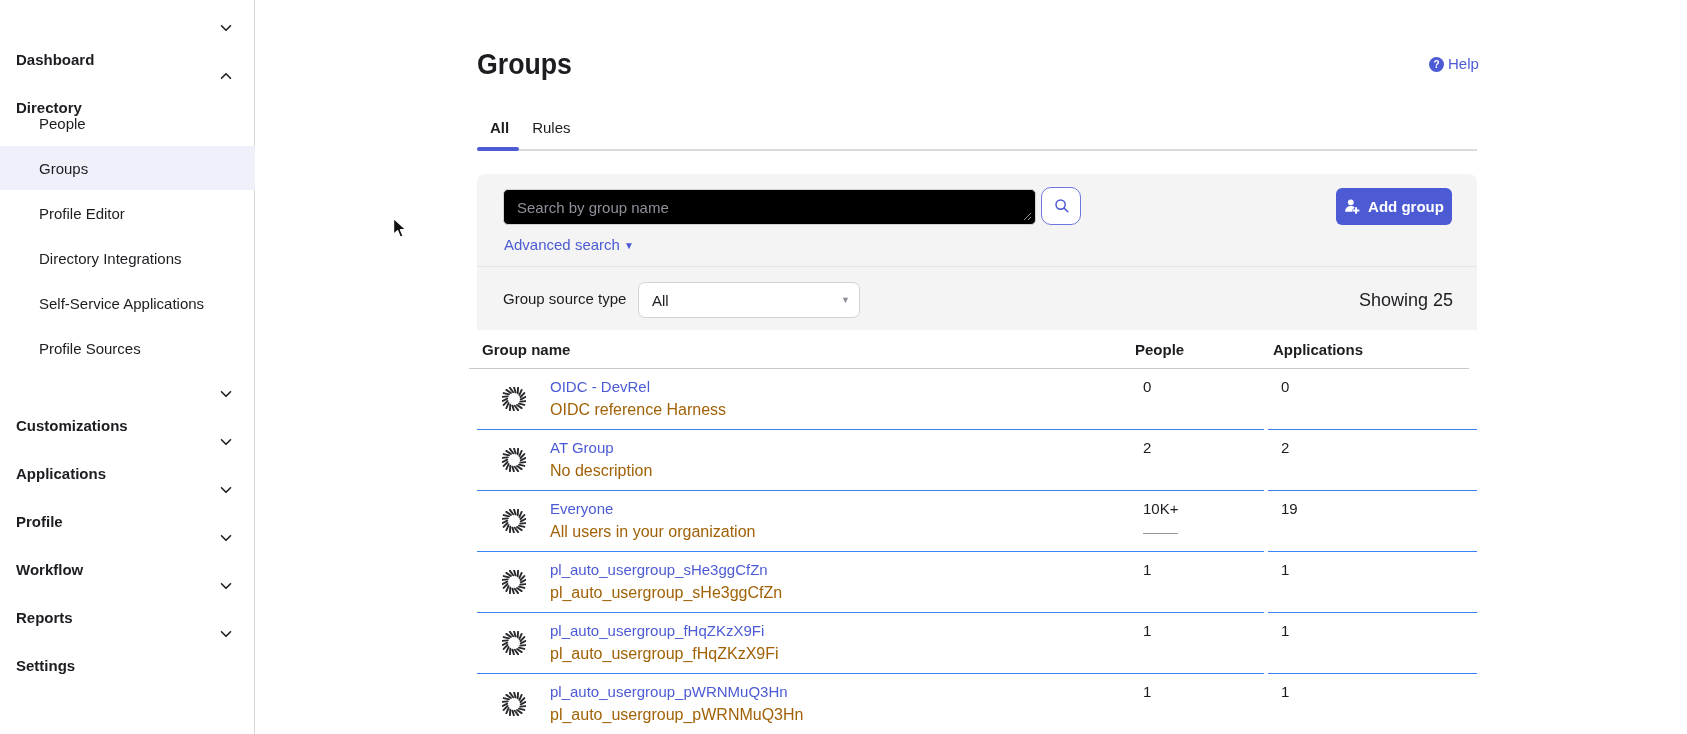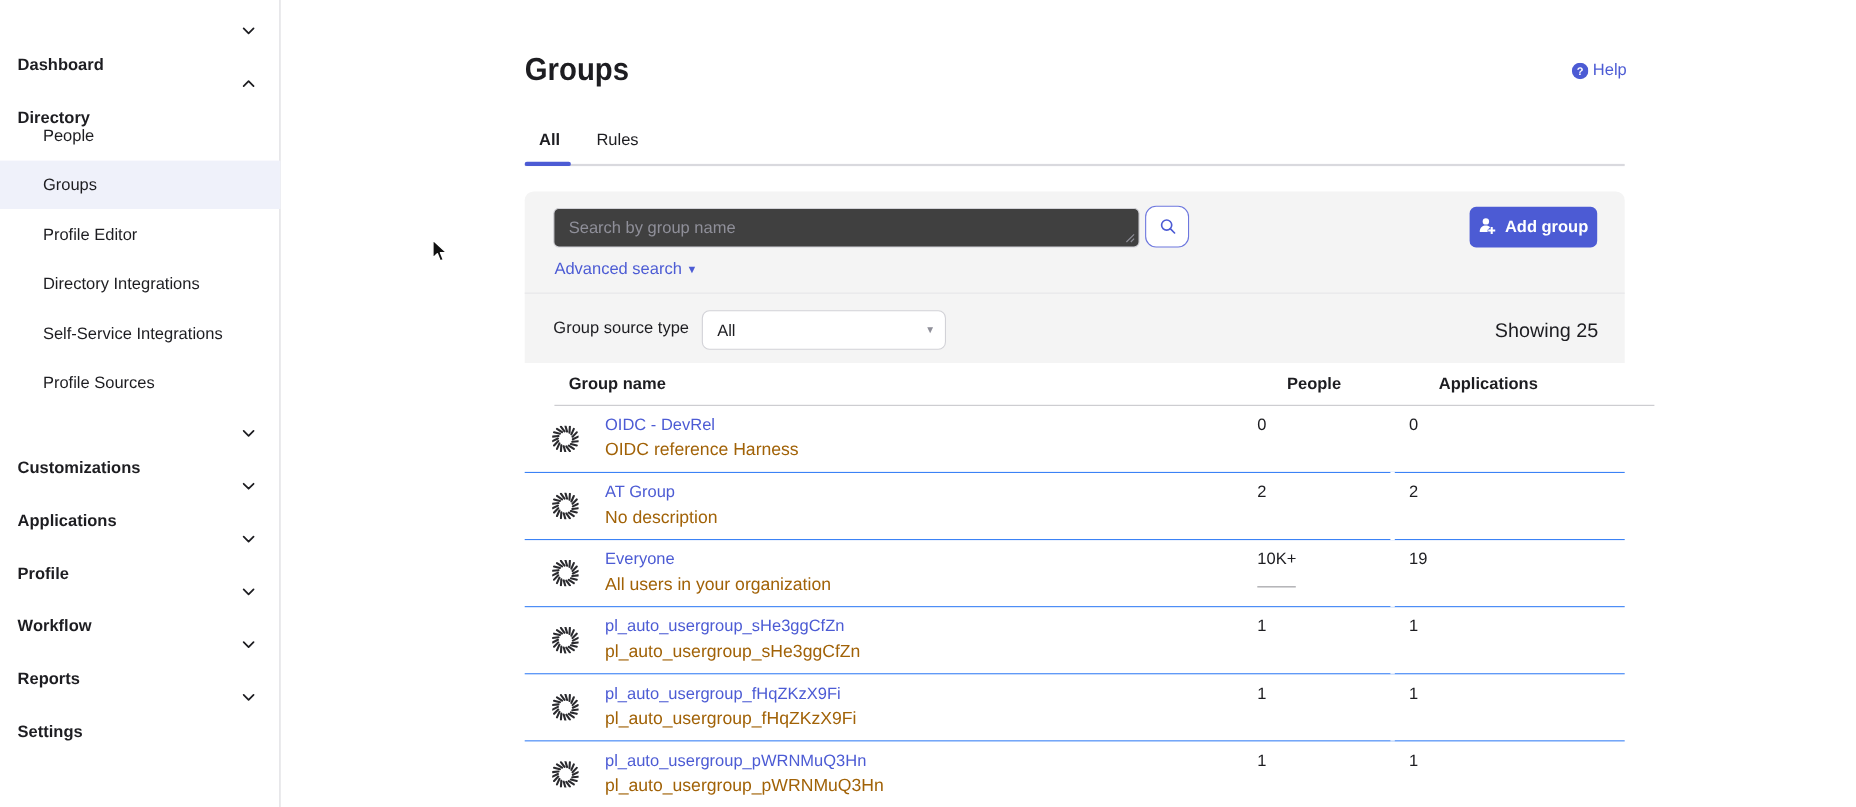--- a/index.html
+++ b/index.html
@@ -9,21 +9,21 @@
   .nav-sub { position:absolute; left:39px; font-size:15px; color:#1d1d21; }
   .nav-hl { position:absolute; left:0; top:146px; width:255px; height:44px; background:#eff1fa; }
   .chev { position:absolute; left:219px; width:14px; height:14px; }
   .h1 { position:absolute; left:477px; top:48px; font-size:29px; font-weight:bold; transform:scaleX(0.92); transform-origin:left; }
   .help { position:absolute; left:1448px; top:55px; font-size:15px; color:#4c5bd4; }
   .tabs { position:absolute; left:477px; top:119px; font-size:15px; }
   .tabline { position:absolute; left:477px; top:149px; width:1000px; height:2px; background:#d9d9de; }
   .tabactive { position:absolute; left:477px; top:147px; width:42px; height:4px; background:#4c5bd4; border-radius:2px; }
   .panel { position:absolute; left:477px; top:174px; width:1000px; height:156px; background:#f4f4f4; border-radius:8px 8px 0 0; }
   .panelsep { position:absolute; left:477px; top:266px; width:1000px; height:1px; background:#e5e5e8; }
-  .searchbox { position:absolute; left:503px; top:189px; width:533px; height:36px; background:#404040; border:1px solid #d2d2d7; border-radius:5px; }
+  .searchbox { position:absolute; left:503px; top:189px; width:533px; height:36px; background:#000000; border:1px solid #d2d2d7; border-radius:5px; }
   .searchbox .ph { position:absolute; left:13px; top:9px; font-size:15px; color:#8f8f99; }
   .sbtn { position:absolute; left:1041px; top:187px; width:40px; height:38px; background:#fff; border:1.5px solid #6d77de; border-radius:10px; }
   .advanced { position:absolute; left:504px; top:236px; font-size:15px; color:#4c5bd4; }
   .addgroup { position:absolute; left:1336px; top:188px; width:116px; height:37px; background:#4c5bd4; border-radius:6px; color:#fff; font-weight:bold; font-size:15px; line-height:37px; text-align:center; }
   .gstrow-label { position:absolute; left:503px; top:290px; font-size:15px; }
   .dropdown { position:absolute; left:638px; top:282px; width:222px; height:36px; background:#fff; border:1px solid #d2d2d7; border-radius:7px; }
   .dropdown .val { position:absolute; left:13px; top:9px; font-size:15px; }
   .showing { position:absolute; left:1253px; top:290px; width:200px; font-size:18px; text-align:right; }
   .row { position:absolute; left:0; width:1000px; height:61px; border-bottom:1px solid #3b82f6; }
   .bgap { position:absolute; left:787px; bottom:-1px; width:4px; height:1px; background:#fff; }
@@ -43,21 +43,21 @@
       <path d="M2.5 4.8 L7 9.3 L11.5 4.8" fill="none" stroke="#1d1d21" stroke-width="1.6" stroke-linecap="round" stroke-linejoin="round"></path>
     </svg>
   <div class="nav-top" style="top:68px;">Directory</div>
   <svg class="chev" style="top:69px;" viewBox="0 0 14 14">
       <path d="M2.5 9.3 L7 4.8 L11.5 9.3" fill="none" stroke="#1d1d21" stroke-width="1.6" stroke-linecap="round" stroke-linejoin="round"></path>
     </svg>
   <div class="nav-sub" style="top:115px;">People</div>
   <div class="nav-sub" style="top:160px;">Groups</div>
   <div class="nav-sub" style="top:205px;">Profile Editor</div>
   <div class="nav-sub" style="top:250px;">Directory Integrations</div>
-  <div class="nav-sub" style="top:295px;">Self-Service Integrations</div>
+  <div class="nav-sub" style="top:295px;">Self-Service Applications</div>
   <div class="nav-sub" style="top:340px;">Profile Sources</div>
   <div class="nav-top" style="top:386px;">Customizations</div>
   <svg class="chev" style="top:387px;" viewBox="0 0 14 14">
       <path d="M2.5 4.8 L7 9.3 L11.5 4.8" fill="none" stroke="#1d1d21" stroke-width="1.6" stroke-linecap="round" stroke-linejoin="round"></path>
     </svg>
   <div class="nav-top" style="top:434px;">Applications</div>
   <svg class="chev" style="top:435px;" viewBox="0 0 14 14">
       <path d="M2.5 4.8 L7 9.3 L11.5 4.8" fill="none" stroke="#1d1d21" stroke-width="1.6" stroke-linecap="round" stroke-linejoin="round"></path>
     </svg>
   <div class="nav-top" style="top:482px;">Profile</div>
@@ -75,21 +75,21 @@
   <div class="nav-top" style="top:626px;">Settings</div>
   <svg class="chev" style="top:627px;" viewBox="0 0 14 14">
       <path d="M2.5 4.8 L7 9.3 L11.5 4.8" fill="none" stroke="#1d1d21" stroke-width="1.6" stroke-linecap="round" stroke-linejoin="round"></path>
     </svg>
 </div>
 <div class="h1">Groups</div>
 <div class="help"><svg style="position:absolute;left:-19px;top:2px;" width="15" height="15" viewBox="0 0 15 15">
       <circle cx="7.5" cy="7.5" r="7.5" fill="#4c5bd4"></circle>
       <text x="7.5" y="11" font-size="10" font-weight="bold" fill="#fff" text-anchor="middle" font-family="Liberation Sans, sans-serif">?</text>
     </svg>Help</div>
-<div class="tabs"><span style="font-weight:bold;margin-left:13px;">All</span><span style="margin-left:33px;">Rules</span></div>
+<div class="tabs"><span style="font-weight:bold;margin-left:13px;">All</span><span style="margin-left:23px;">Rules</span></div>
 <div class="tabline"></div>
 <div class="tabactive"></div>
 <div class="panel"></div>
 <div class="panelsep"></div>
 <div class="searchbox">
     <span class="ph">Search by group name</span>
   <svg style="position:absolute;right:3px;bottom:3px;" width="9" height="9" viewBox="0 0 9 9">
       <path d="M8 1 L1 8 M8 5 L5 8" stroke="#8f8f99" stroke-width="1"></path>
     </svg>
 </div>
@@ -114,21 +114,21 @@
 <svg style="position:absolute;left:392px;top:217px;" width="16" height="24" viewBox="0 0 16 24">
     <path d="M1.5 1.2 L1.5 17.5 L5.6 13.8 L8.2 20.3 L11.1 19.1 L8.5 12.8 L13.8 12.6 Z" fill="#111" stroke="#fff" stroke-width="1.4" stroke-linejoin="round"></path>
   </svg>
 <svg width="0" height="0" style="position:absolute;">
   <defs>
     <g id="burst">
       <path d="M13.53 5.37 L12.00 0.10 M15.70 6.30 L16.07 0.82 M17.43 7.91 L19.65 2.88 M18.50 10.01 L22.31 6.05 M18.79 12.36 L23.72 9.93 M18.26 14.66 L23.72 14.07 M16.97 16.64 L22.31 17.95 M15.09 18.06 L19.65 21.12 M12.83 18.75 L16.07 23.18 M10.47 18.63 L12.00 23.90 M8.30 17.70 L7.93 23.18 M6.57 16.09 L4.35 21.12 M5.50 13.99 L1.69 17.95 M5.21 11.64 L0.28 14.07 M5.74 9.34 L0.28 9.93 M7.03 7.36 L1.69 6.05 M8.91 5.94 L4.35 2.88 M11.17 5.25 L7.93 0.82" stroke="#2a2a2e" stroke-width="1.9" stroke-linecap="round" fill="none"></path>
     </g>
   </defs>
 </svg>
-<div class="thead" style="position:absolute;left:504px;top:332px;width:1000px;height:37px;border-bottom:1px solid #c8c8cd;">
+<div class="thead" style="position:absolute;left:469px;top:332px;width:1000px;height:37px;border-bottom:1px solid #c8c8cd;">
   <span style="position:absolute;left:13px;top:9px;font-weight:bold;font-size:15px;">Group name</span>
   <span style="position:absolute;left:666px;top:9px;font-weight:bold;font-size:15px;">People</span>
   <span style="position:absolute;left:804px;top:9px;font-weight:bold;font-size:15px;">Applications</span>
 </div>
 <div class="rows" style="position:absolute;left:477px;top:369px;width:1000px;">
   <div class="row" style="top:0px;">
     <svg class="gicon" viewBox="0 0 24 24">
         <use href="#burst"></use>
       </svg>
     <div class="gname"><a>OIDC - DevRel</a></div>

